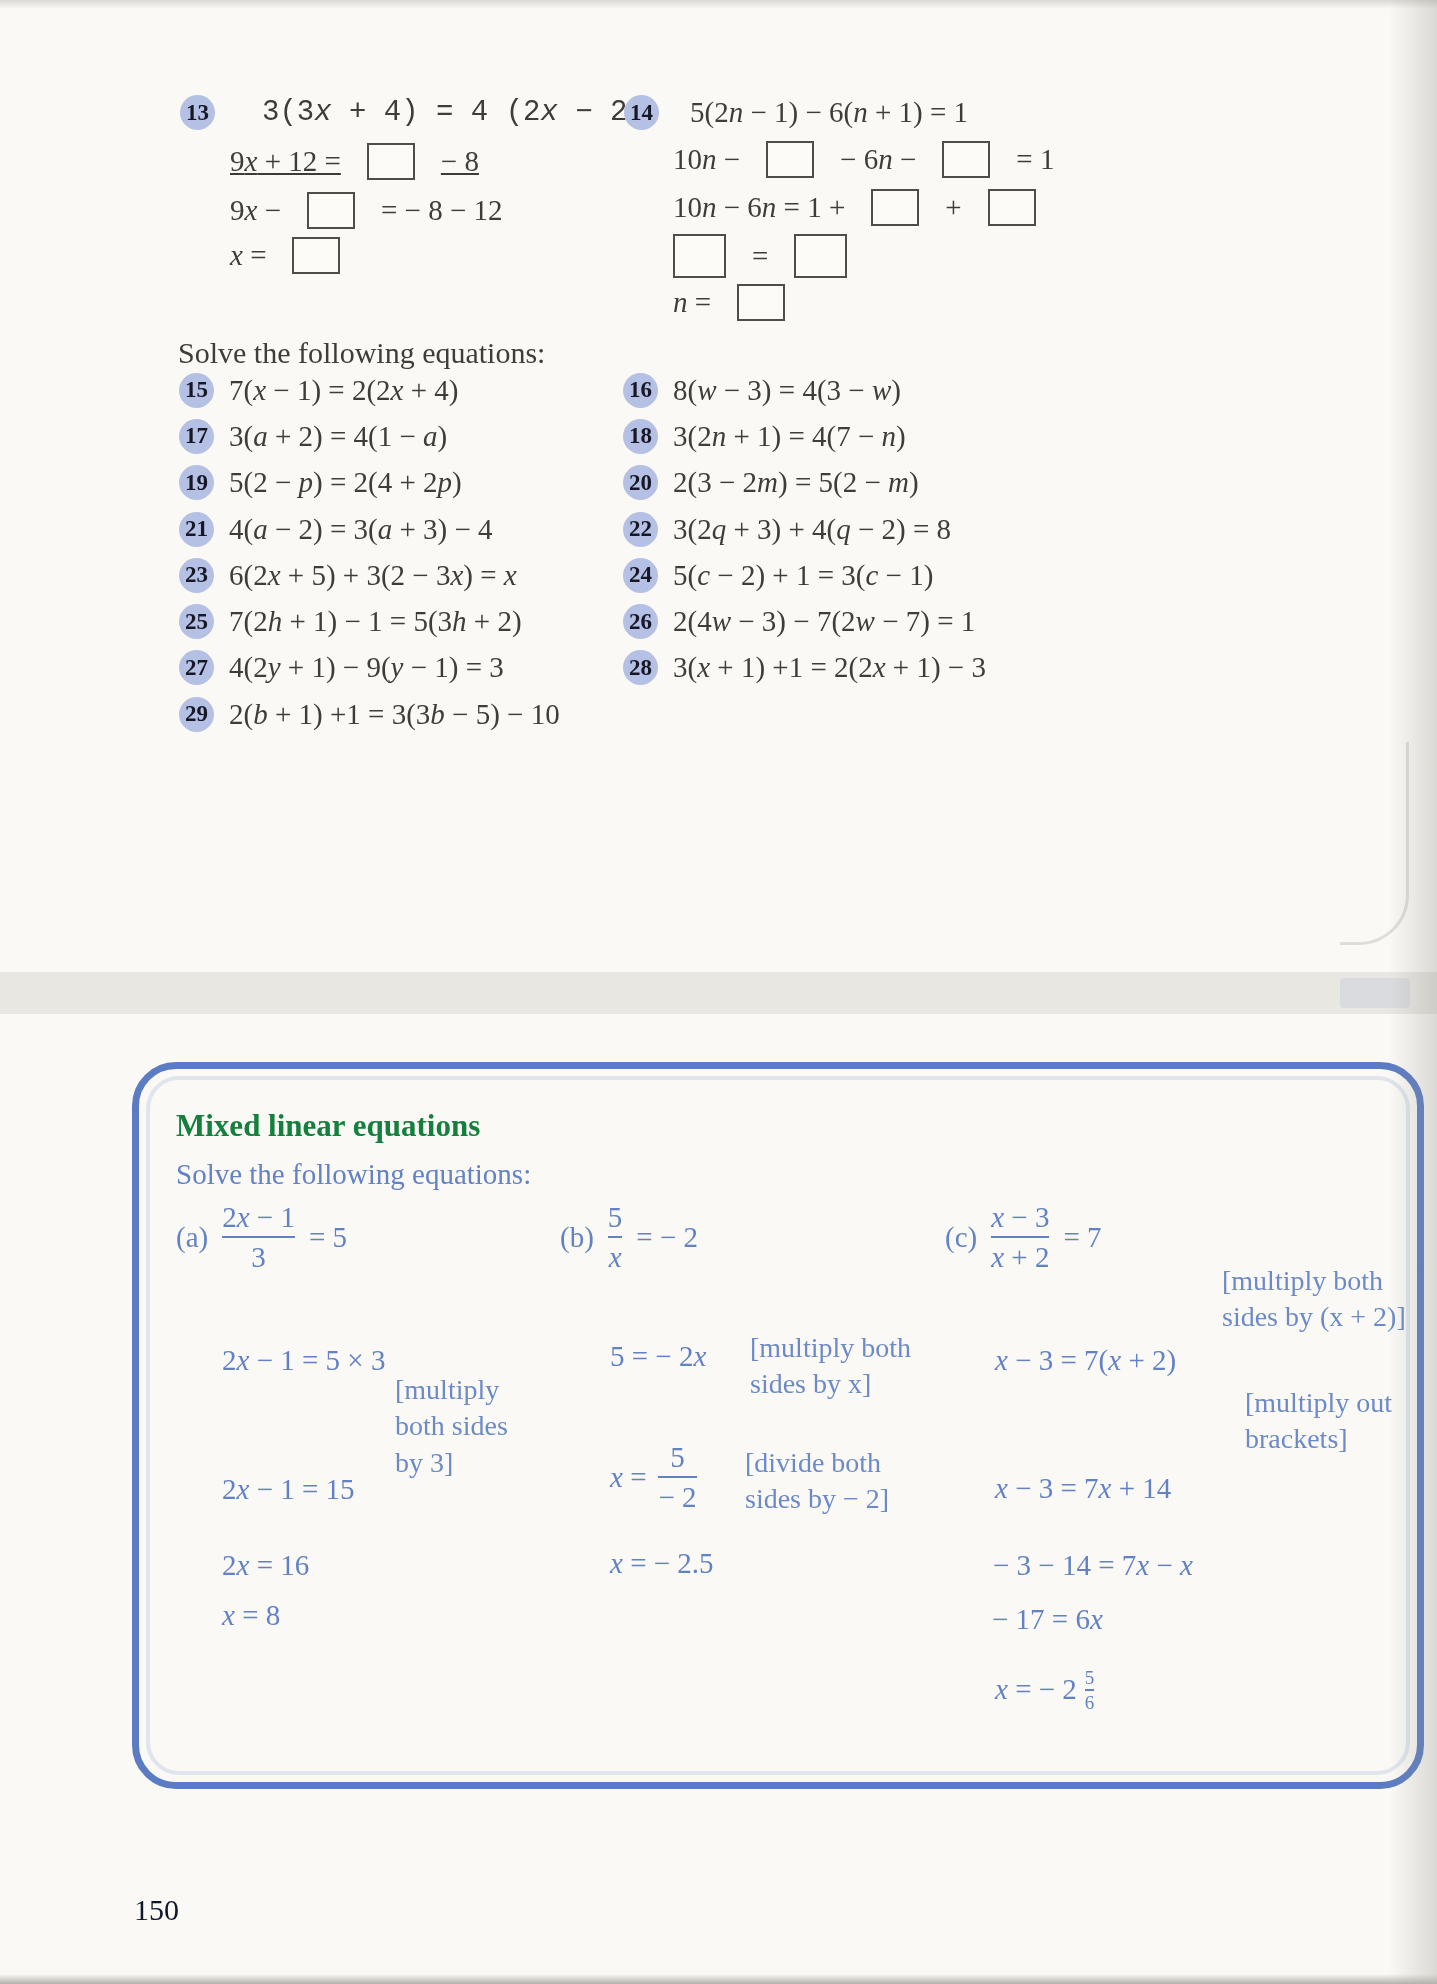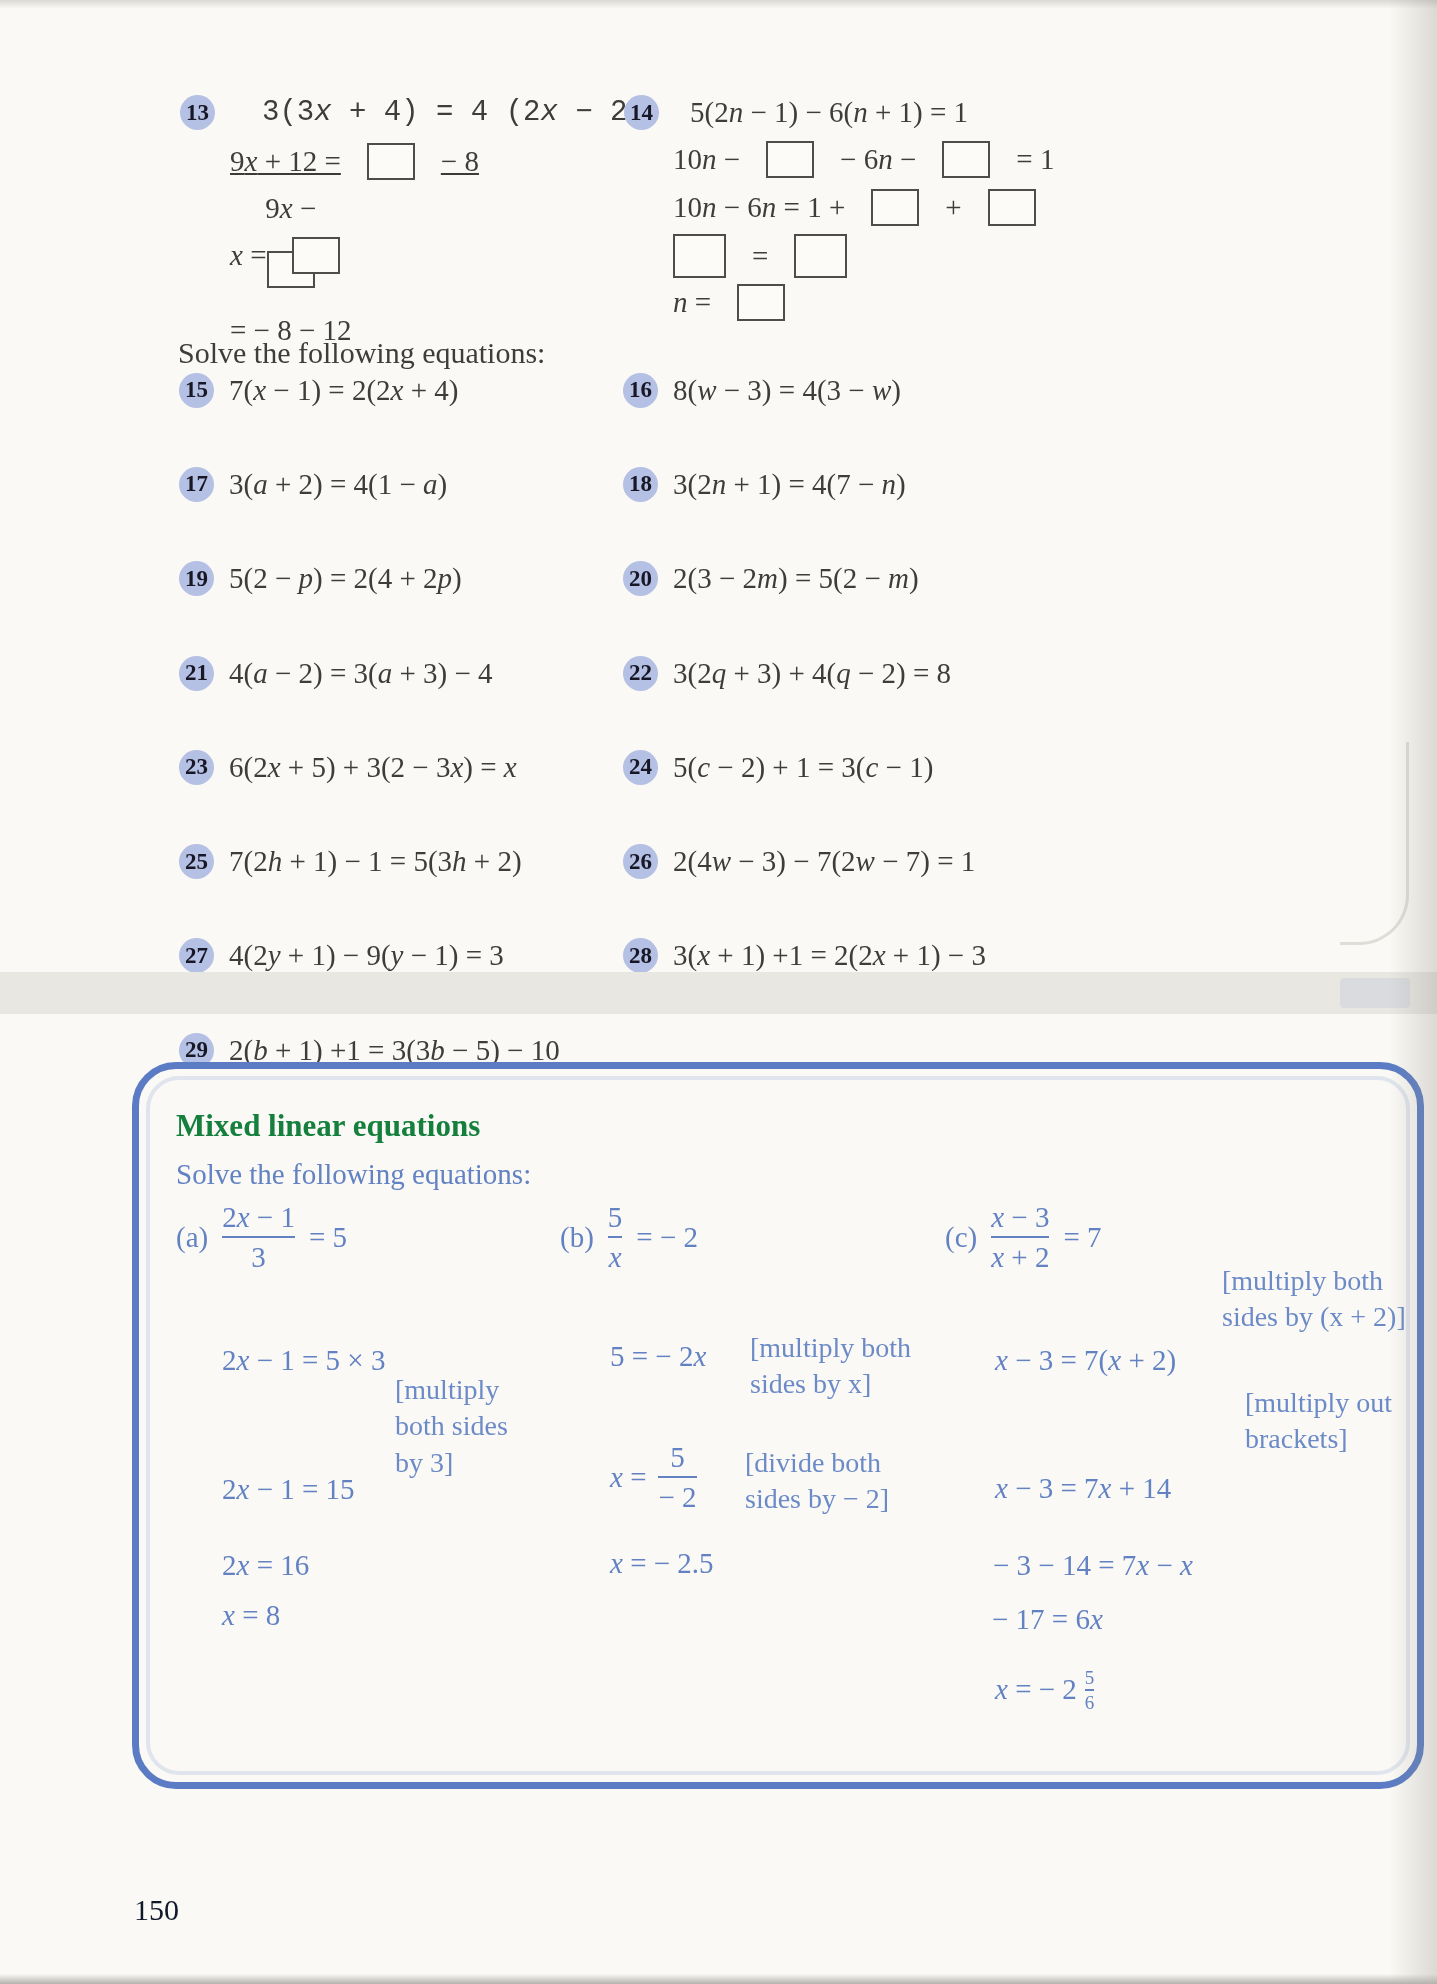--- a/index.html
+++ b/index.html
@@ -37,21 +37,21 @@
     content:""; position:absolute; inset:7px;
     border:4px solid rgba(91,124,196,0.16); border-radius:33px;
   }
   .blue { color:#6282c3; }
   .boxtitle { font-size:31px; font-weight:bold; color:#15803d;margin-top:8px; }
   .note { font-size:28px; color:#6b8ac7; line-height:1.3; }
   .frac { display:inline-flex; flex-direction:column; align-items:center; line-height:1.05; font-size:29px; }
   .frac .fbar { align-self:stretch; height:2px; background:currentColor; margin:4px 0; }
   .frac.small { font-size:19px; line-height:1; margin-left:4px; }
   .frac.small .fbar { height:1.5px; margin:2px 0; }
-  .excol { position:absolute; display:flex; flex-direction:column;gap:48px; }
+  .excol { position:absolute; display:flex; flex-direction:column; }
   .exrow { display:flex; align-items:center; gap:15px; height:46.3px; }
   .edge-top { position:absolute; top:0; left:0; right:0; height:9px;
     background:linear-gradient(#dad9d4, rgba(250,249,245,0)); }
   .edge-right { position:absolute; top:0; right:0; bottom:0; width:48px;
     background:linear-gradient(to right, rgba(145,143,136,0), rgba(145,143,136,0.30)); }
   .edge-bottom { position:absolute; bottom:0; left:0; right:0; height:10px;
     background:linear-gradient(rgba(160,158,152,0), #b4b2ac); }
   .band-smudge { position:absolute; background:rgba(90,120,190,0.10); border-radius:4px; }
   .pagenum { position:absolute; left:134px; top:1893px; font-size:30px; color:#0f172a; }
 </style>
@@ -65,21 +65,21 @@
   <div>
     <div class="row" style="left:180px; top:95px;">
       <span class="badge">13</span>
       <span class="eq math" style="margin-left:21px;font-family:Liberation Mono, monospace;">3(3<i>x</i> + 4) = 4 (2<i>x</i> − 2)</span>
     </div>
     <div class="row" style="left:230px; top:143px;text-decoration:underline;">
       <span class="eq math">9<i>x</i> + 12 =</span>
       <span class="abox"></span>
       <span class="eq math">− 8</span>
     </div>
-    <div class="row" style="left:230px; top:192px;flex-direction:column;">
+    <div class="row" style="left:230px; top:192px;">
       <span class="eq math">9<i>x</i> −</span>
       <span class="abox"></span>
       <span class="eq math">= − 8 − 12</span>
     </div>
     <div class="row" style="left:230px; top:237px;">
       <span class="eq math"><i>x</i> =</span>
       <span class="abox"></span>
     </div>
   </div>
 

